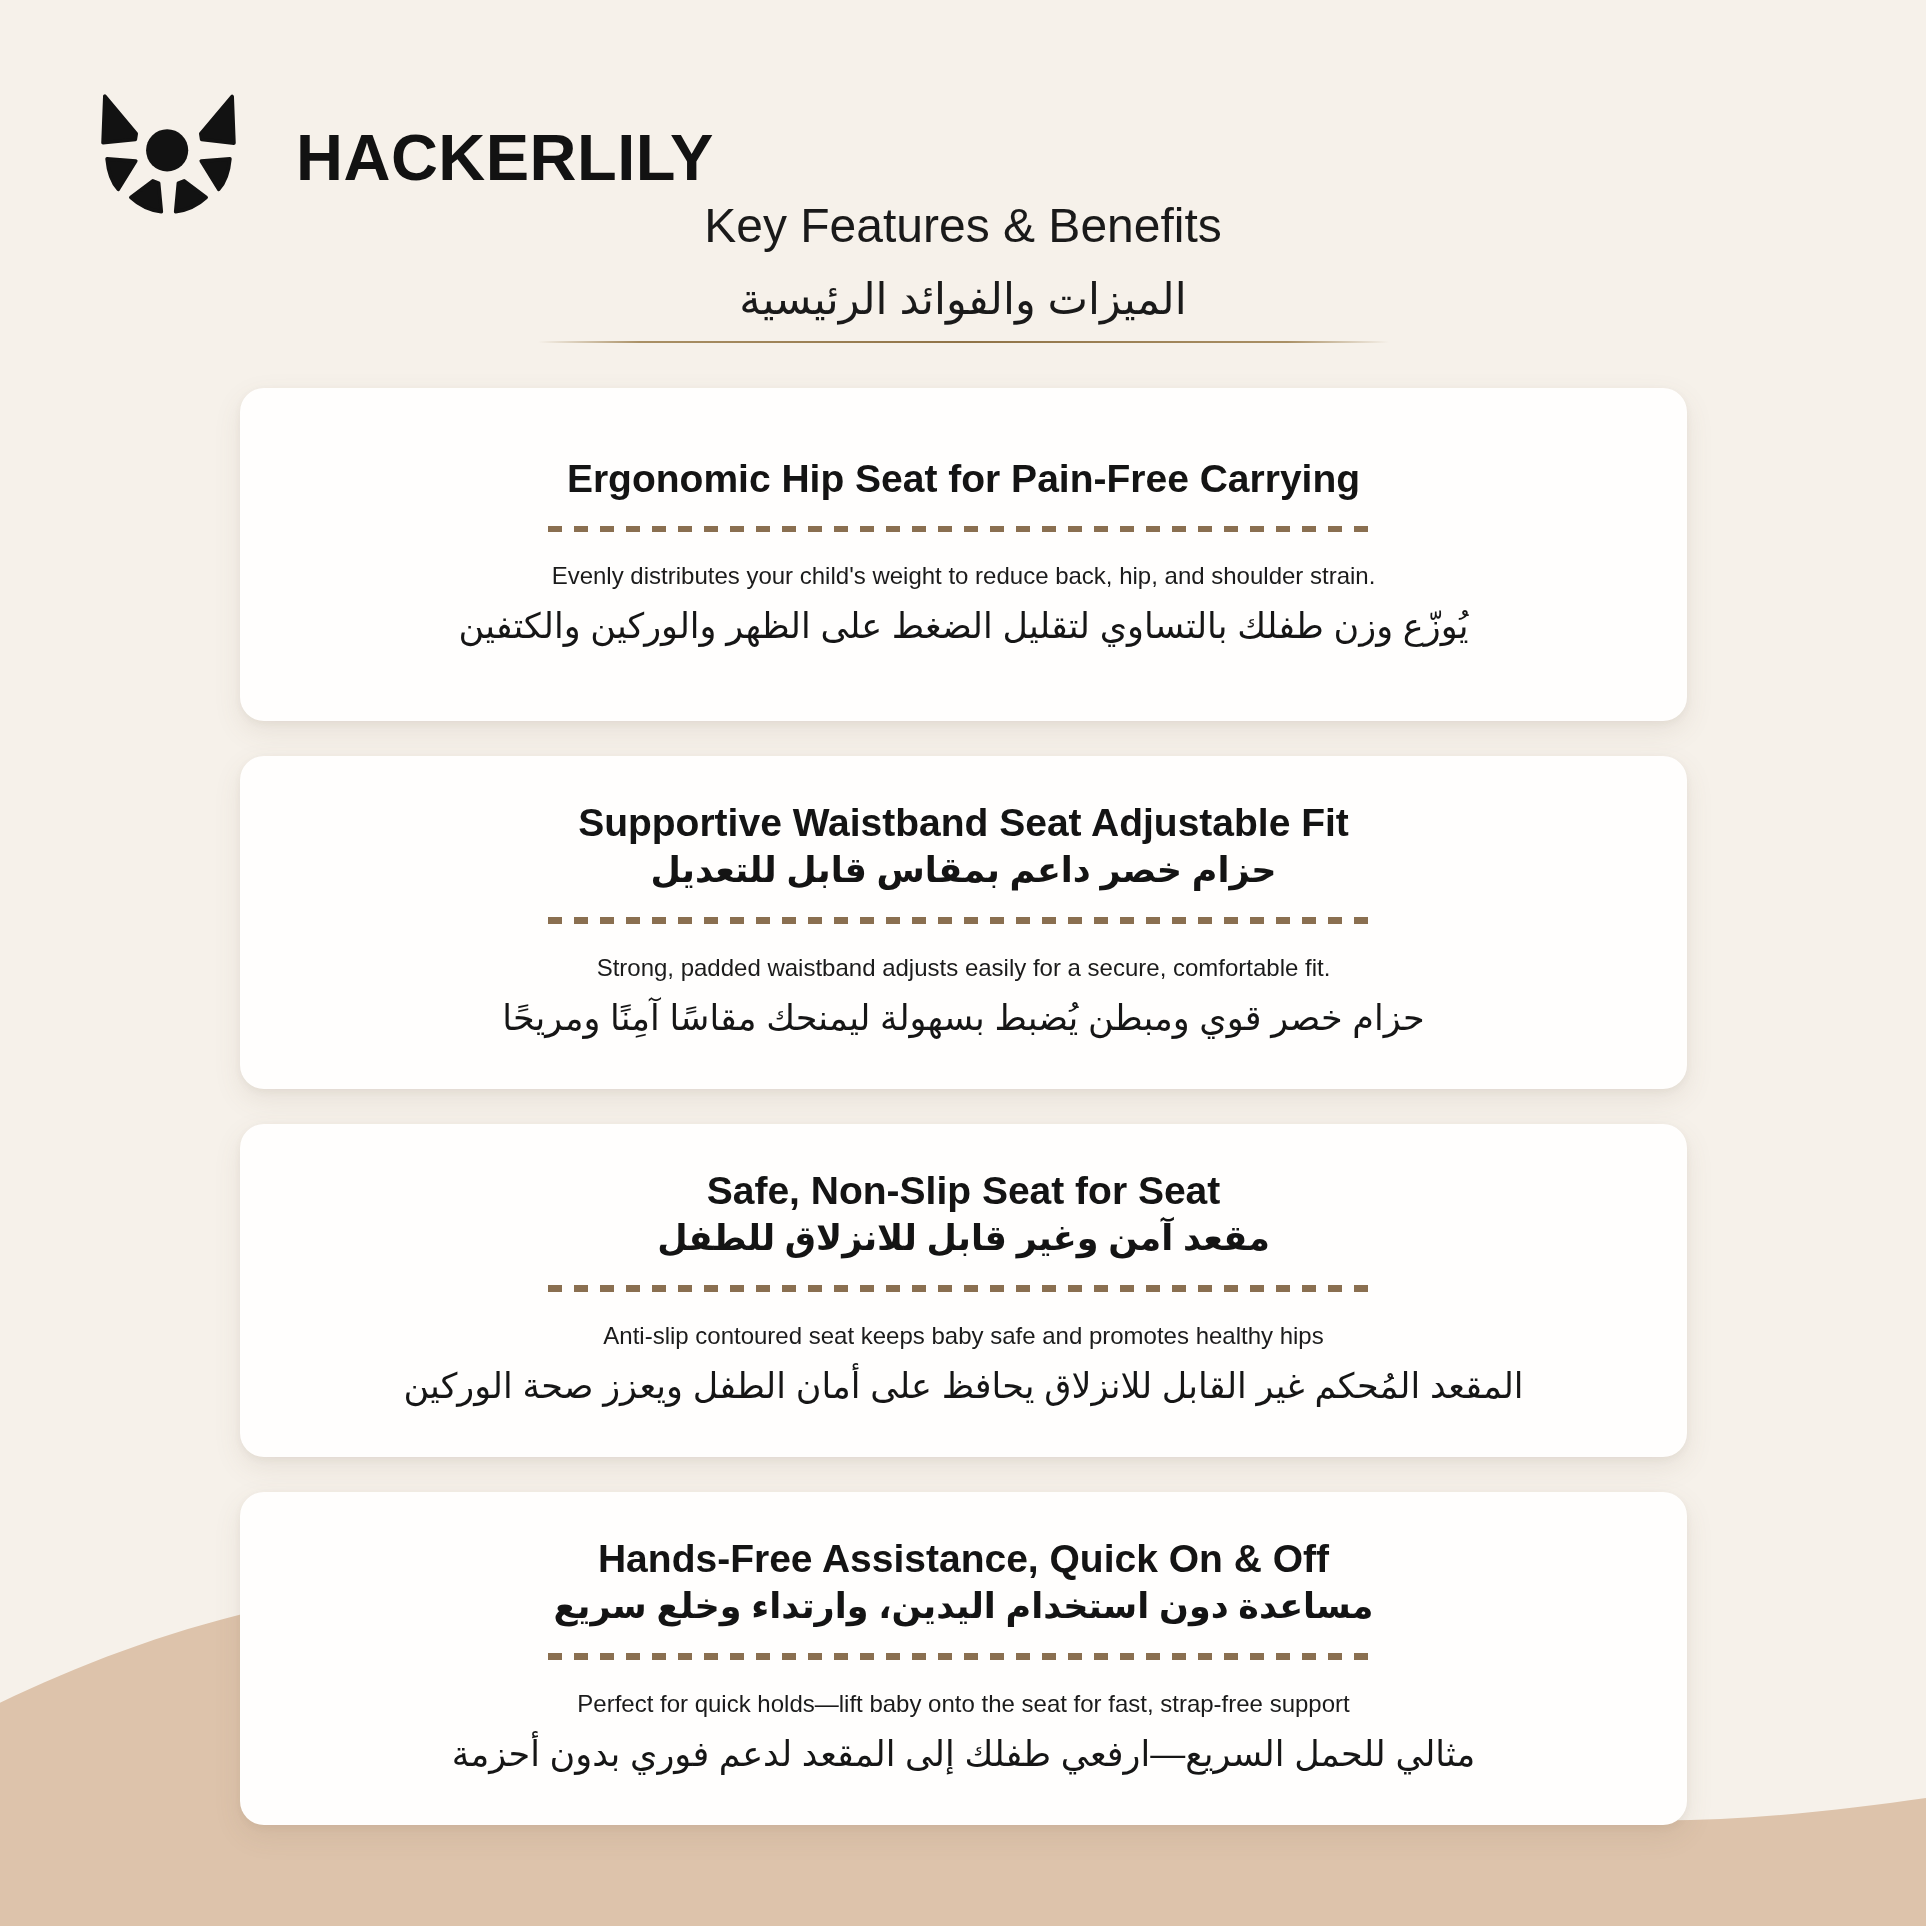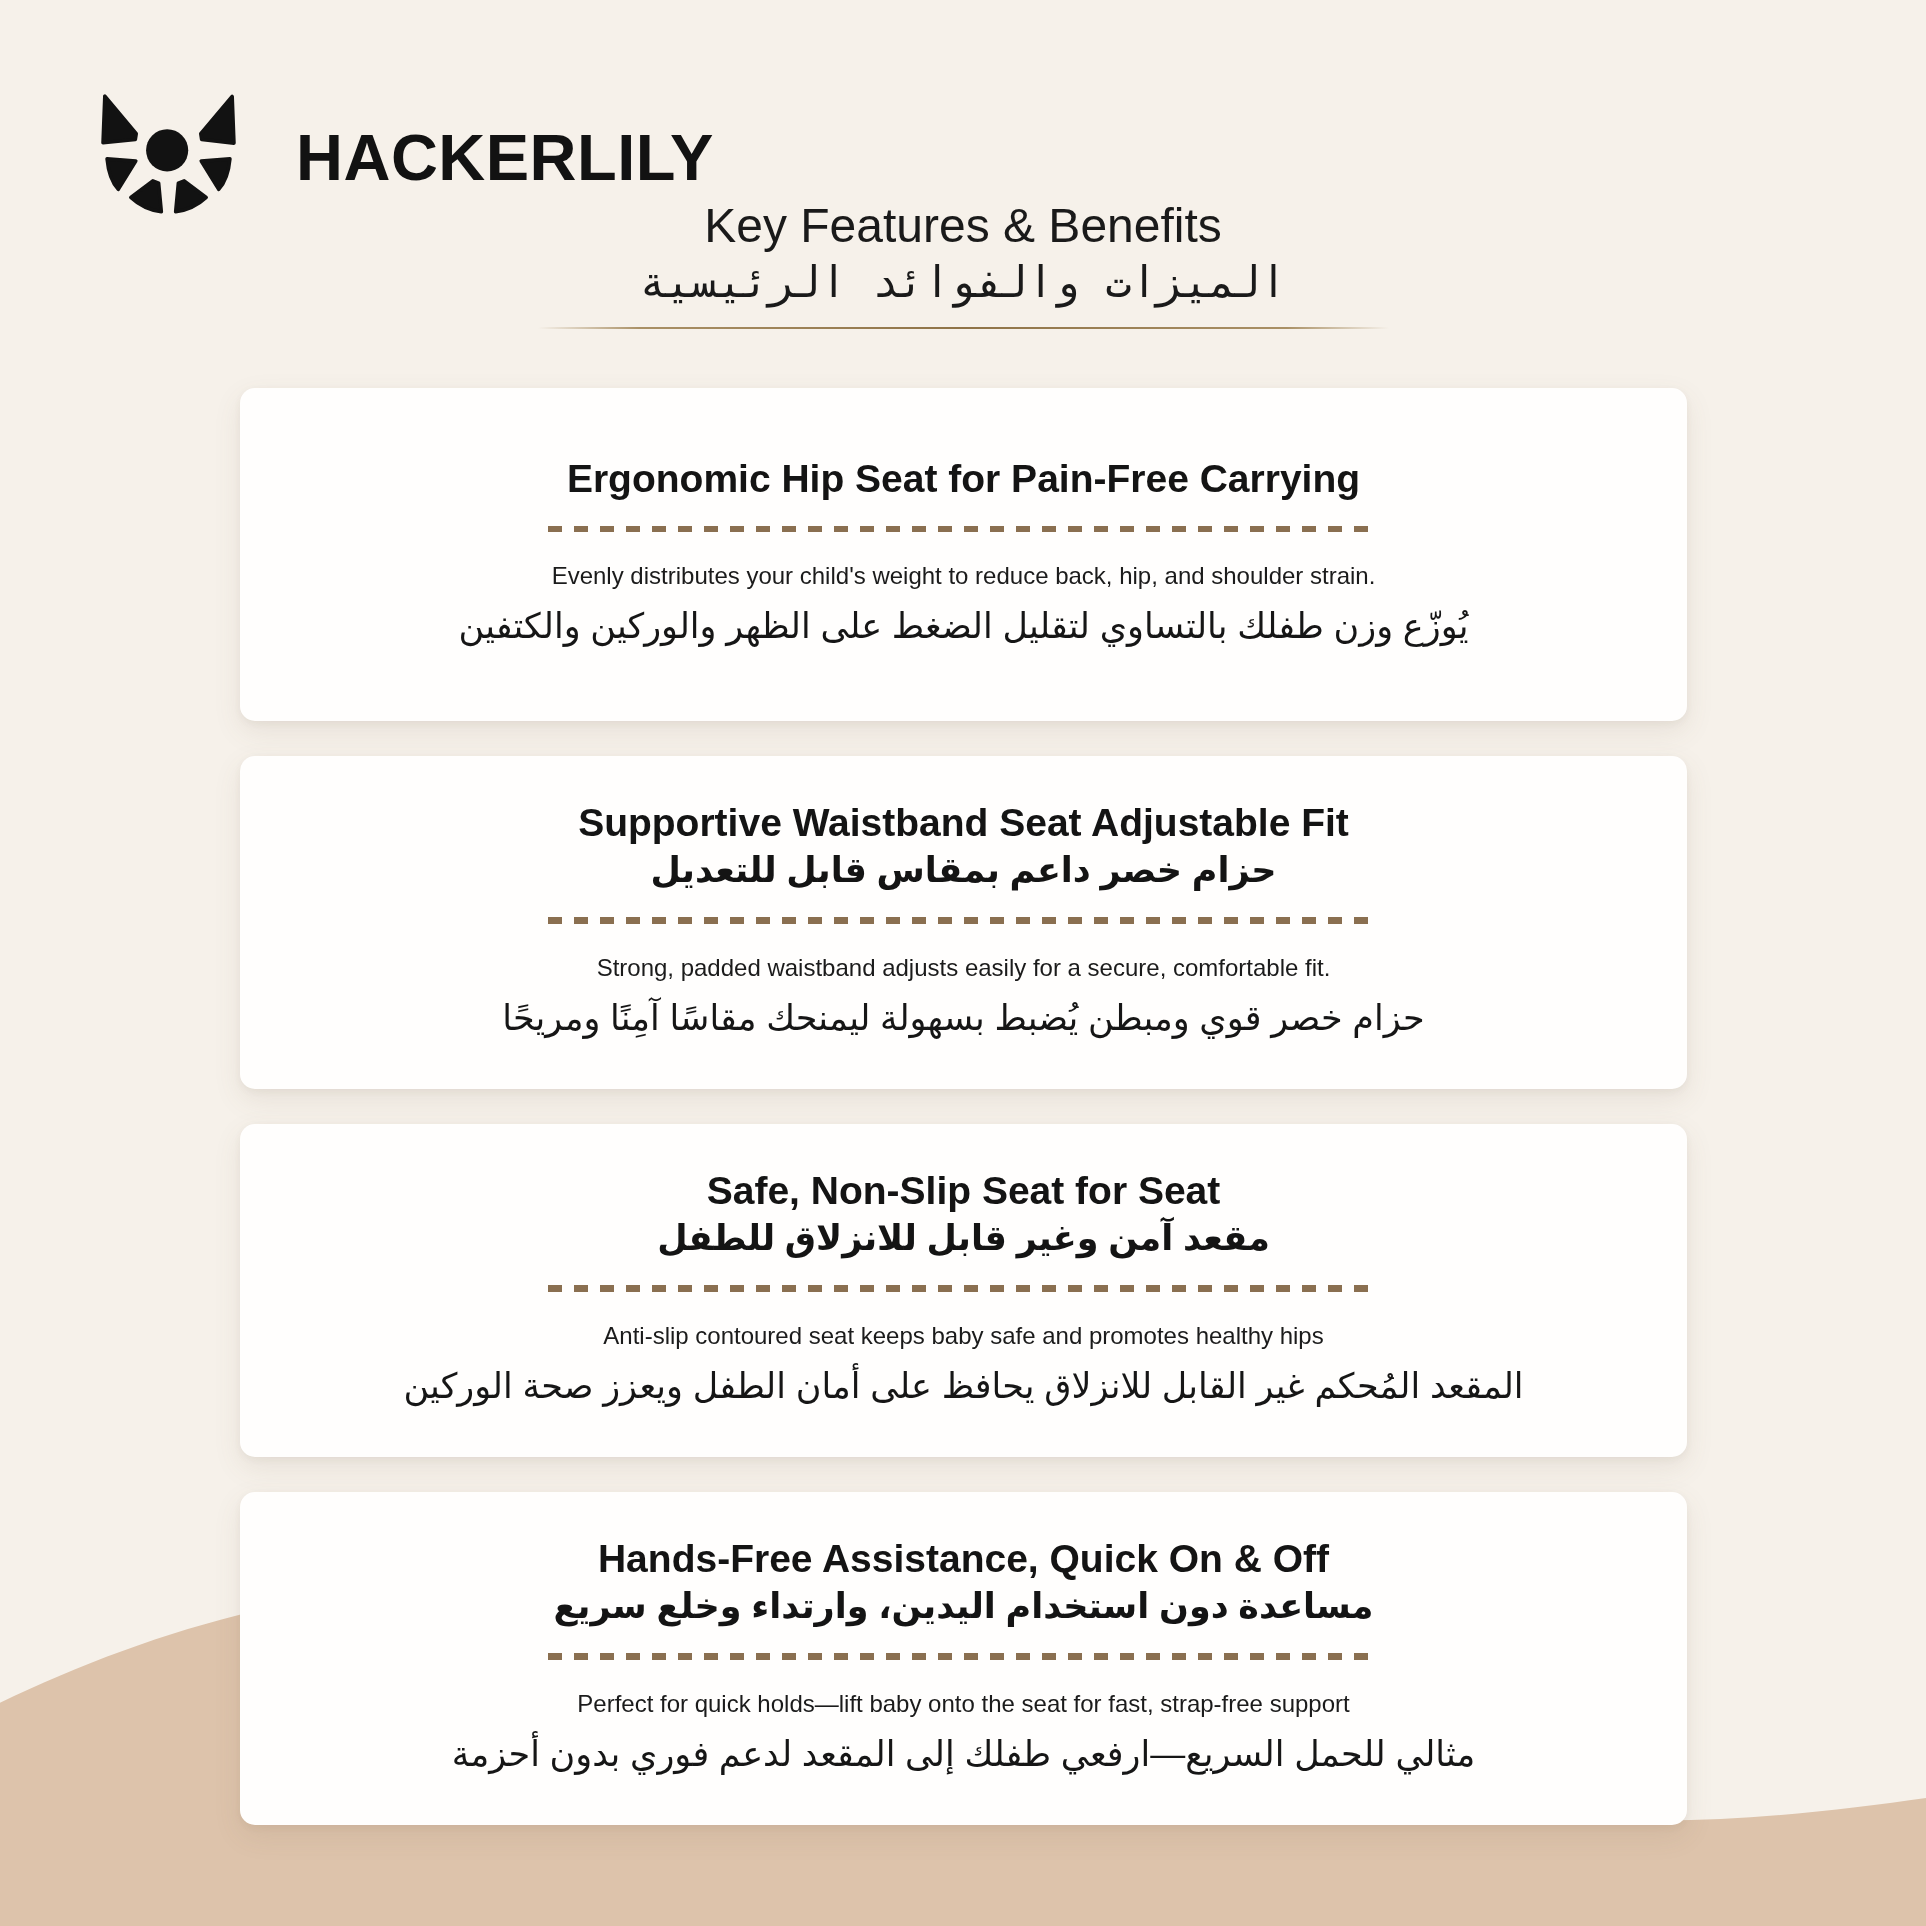--- a/index.html
+++ b/index.html
@@ -34,21 +34,21 @@
     white-space: nowrap;
   }
   .header {
     position: absolute;
     top: 200px; left: 0;
     width: 100%;
     text-align: center;
     color: #1a1a1a;
   }
   .header-title-en { font-size: 48px; font-weight: 400; line-height: 1.1; }
-  .header-title-ar { font-size: 43px; font-weight: 500; line-height: 1.2; margin-top: 7px; font-family: Liberation Mono, monospace; }
+  .header-title-ar { font-size: 43px; font-weight: 500; line-height: 1.2; margin-top: 21px; }
   .hairline {
     width: 851px;
     height: 2.3px;
     margin: 15.7px auto 0;
     border-radius: 1.4px;
     background: linear-gradient(90deg,
       rgba(156,127,78,0) 0%,
       rgba(156,127,78,0.85) 12%,
       #8f7347 50%,
       rgba(156,127,78,0.85) 88%,
@@ -59,21 +59,21 @@
     top: 388px;
     left: 240px;
     width: 1447px;
     display: flex;
     flex-direction: column;
     gap: 35px;
   }
   .card {
     height: 333px;
     background: #fffefd;
-    border-radius: 15px;
+    border-radius: 24px;
     box-shadow: 0 10.2px 28px rgba(110, 90, 70, 0.10), 0 2.8px 7.4px rgba(110, 90, 70, 0.06);
     display: flex;
     flex-direction: column;
     justify-content: center;
     align-items: center;
     text-align: center;
     padding: 0 65px;
     box-sizing: border-box;
   }
   .card-title-en { font-size: 39px; font-weight: 700; line-height: 1.12; color: #141414; }

